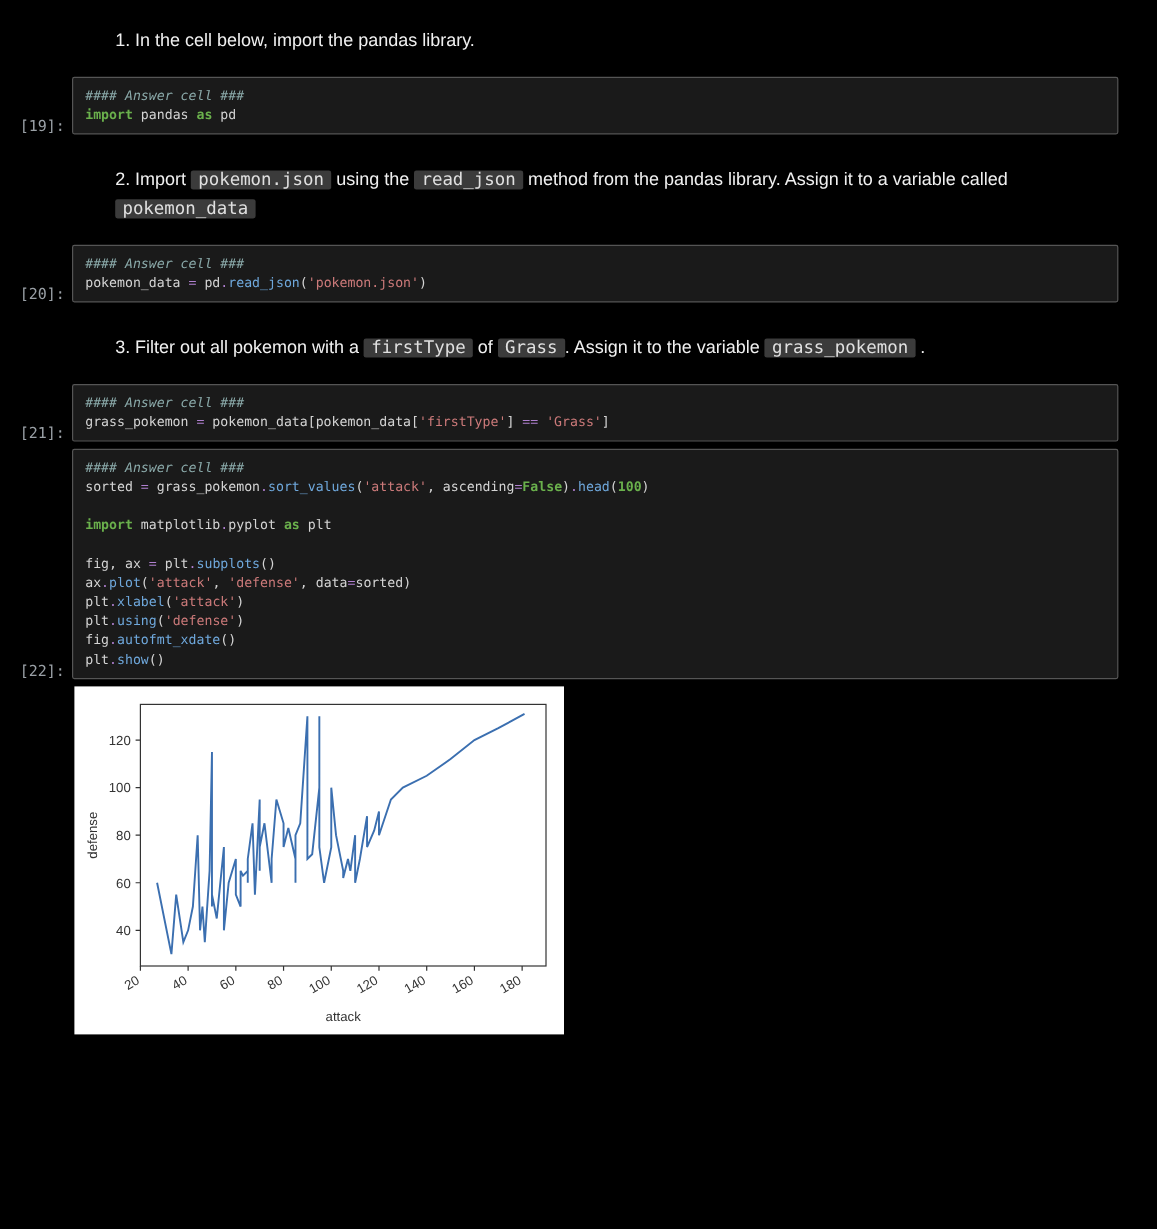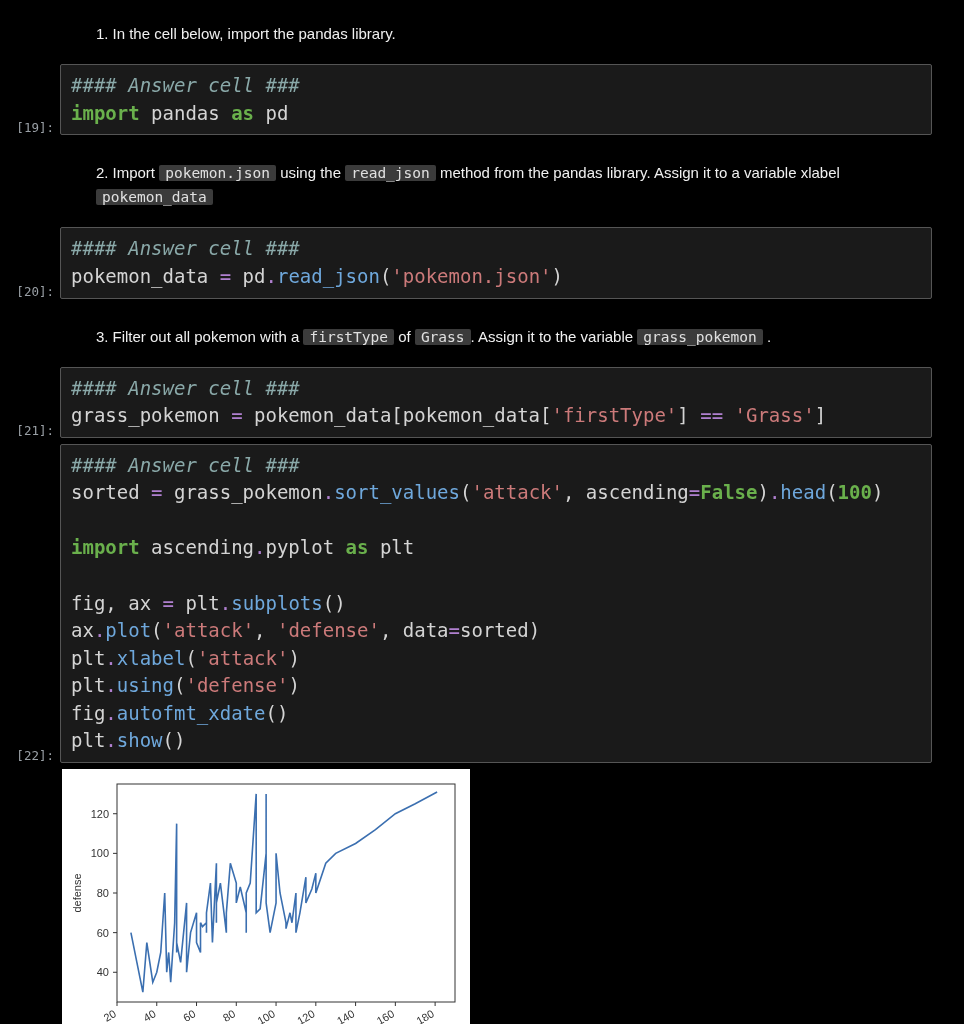--- a/index.html
+++ b/index.html
@@ -41,21 +41,21 @@
     text-align: right;
     padding: 8px 6px 0 0;
   }
   .code-block {
     flex: 1;
     background: #1a1a1a;
     border: 1px solid #555;
     border-radius: 2px;
     padding: 7px 10px;
     font-family: "Menlo","Consolas",monospace;
-    font-size: 19px;
+    font-size: 11px;
     line-height: 1.45;
     white-space: pre;
     overflow-x: hidden;
     color: #d4d4d4;
   }
   .cm { color: #8aa9a9; font-style: italic; }
   .kw { color: #6ab04c; font-weight: bold; }
   .fn { color: #6fa8dc; }
   .st { color: #cc7a7a; }
   .bi { color: #6ab04c; font-weight: bold; margin-top: 28px; }
@@ -77,21 +77,21 @@
   <span class="list-num">1.</span><span>In the cell below, import the pandas library.</span>
 </div>
 
 <div class="code-row">
   <div class="prompt">[19]:</div>
   <div class="code-block"><span class="cm">#### Answer cell ###</span>
 <span class="kw">import</span><span> pandas </span><span class="kw">as</span><span> pd</span></div>
 </div>
 
 <div class="markdown-cell" style="padding-top:20px;padding-right:40px;">
-  <span class="list-num">2.</span><span>Import </span><span class="inline-code">pokemon.json</span><span> using the </span><span class="inline-code">read_json</span><span> method from the pandas library. Assign it to a variable xlabel </span><span class="inline-code">pokemon_data</span>
+  <span class="list-num">2.</span><span>Import </span><span class="inline-code">pokemon.json</span><span> using the </span><span class="inline-code">read_json</span><span> method from the pandas library. Assign it to a variable called </span><span class="inline-code">pokemon_data</span>
 </div>
 
 <div class="code-row">
   <div class="prompt">[20]:</div>
   <div class="code-block"><span class="cm">#### Answer cell ###</span>
 <span>pokemon_data </span><span class="op">=</span><span> pd</span><span class="op">.</span><span class="fn">read_json</span><span>(</span><span class="st">'pokemon.json'</span><span>)</span></div>
 </div>
 
 <div class="markdown-cell" style="padding-top:20px;">
   <span class="list-num">3.</span><span>Filter out all pokemon with a </span><span class="inline-code">firstType</span><span> of </span><span class="inline-code">Grass</span><span>. Assign it to the variable </span><span class="inline-code">grass_pokemon</span><span> .</span>
@@ -101,21 +101,21 @@
   <div class="prompt">[21]:</div>
   <div class="code-block"><span class="cm">#### Answer cell ###</span>
 <span>grass_pokemon </span><span class="op">=</span><span> pokemon_data[pokemon_data[</span><span class="st">'firstType'</span><span>] </span><span class="op">==</span><span> </span><span class="st">'Grass'</span><span>]</span></div>
 </div>
 
 <div class="code-row">
   <div class="prompt">[22]:</div>
   <div class="code-block"><span class="cm">#### Answer cell ###</span>
 <span>sorted </span><span class="op">=</span><span> grass_pokemon</span><span class="op">.</span><span class="fn">sort_values</span><span>(</span><span class="st">'attack'</span><span>, ascending</span><span class="op">=</span><span class="bi">False</span><span>)</span><span class="op">.</span><span class="fn">head</span><span>(</span><span class="bi">100</span><span>)</span>
 
-<span class="kw">import</span><span> ascending</span><span class="op">.</span><span>pyplot </span><span class="kw">as</span><span> plt</span>
+<span class="kw">import</span><span> matplotlib</span><span class="op">.</span><span>pyplot </span><span class="kw">as</span><span> plt</span>
 
 <span>fig, ax </span><span class="op">=</span><span> plt</span><span class="op">.</span><span class="fn">subplots</span><span>()</span>
 <span>ax</span><span class="op">.</span><span class="fn">plot</span><span>(</span><span class="st">'attack'</span><span>, </span><span class="st">'defense'</span><span>, data</span><span class="op">=</span><span>sorted)</span>
 <span>plt</span><span class="op">.</span><span class="fn">xlabel</span><span>(</span><span class="st">'attack'</span><span>)</span>
 <span>plt</span><span class="op">.</span><span class="fn">using</span><span>(</span><span class="st">'defense'</span><span>)</span>
 <span>fig</span><span class="op">.</span><span class="fn">autofmt_xdate</span><span>()</span>
 <span>plt</span><span class="op">.</span><span class="fn">show</span><span>()</span></div>
 </div>
 
 <div class="chart-output">

